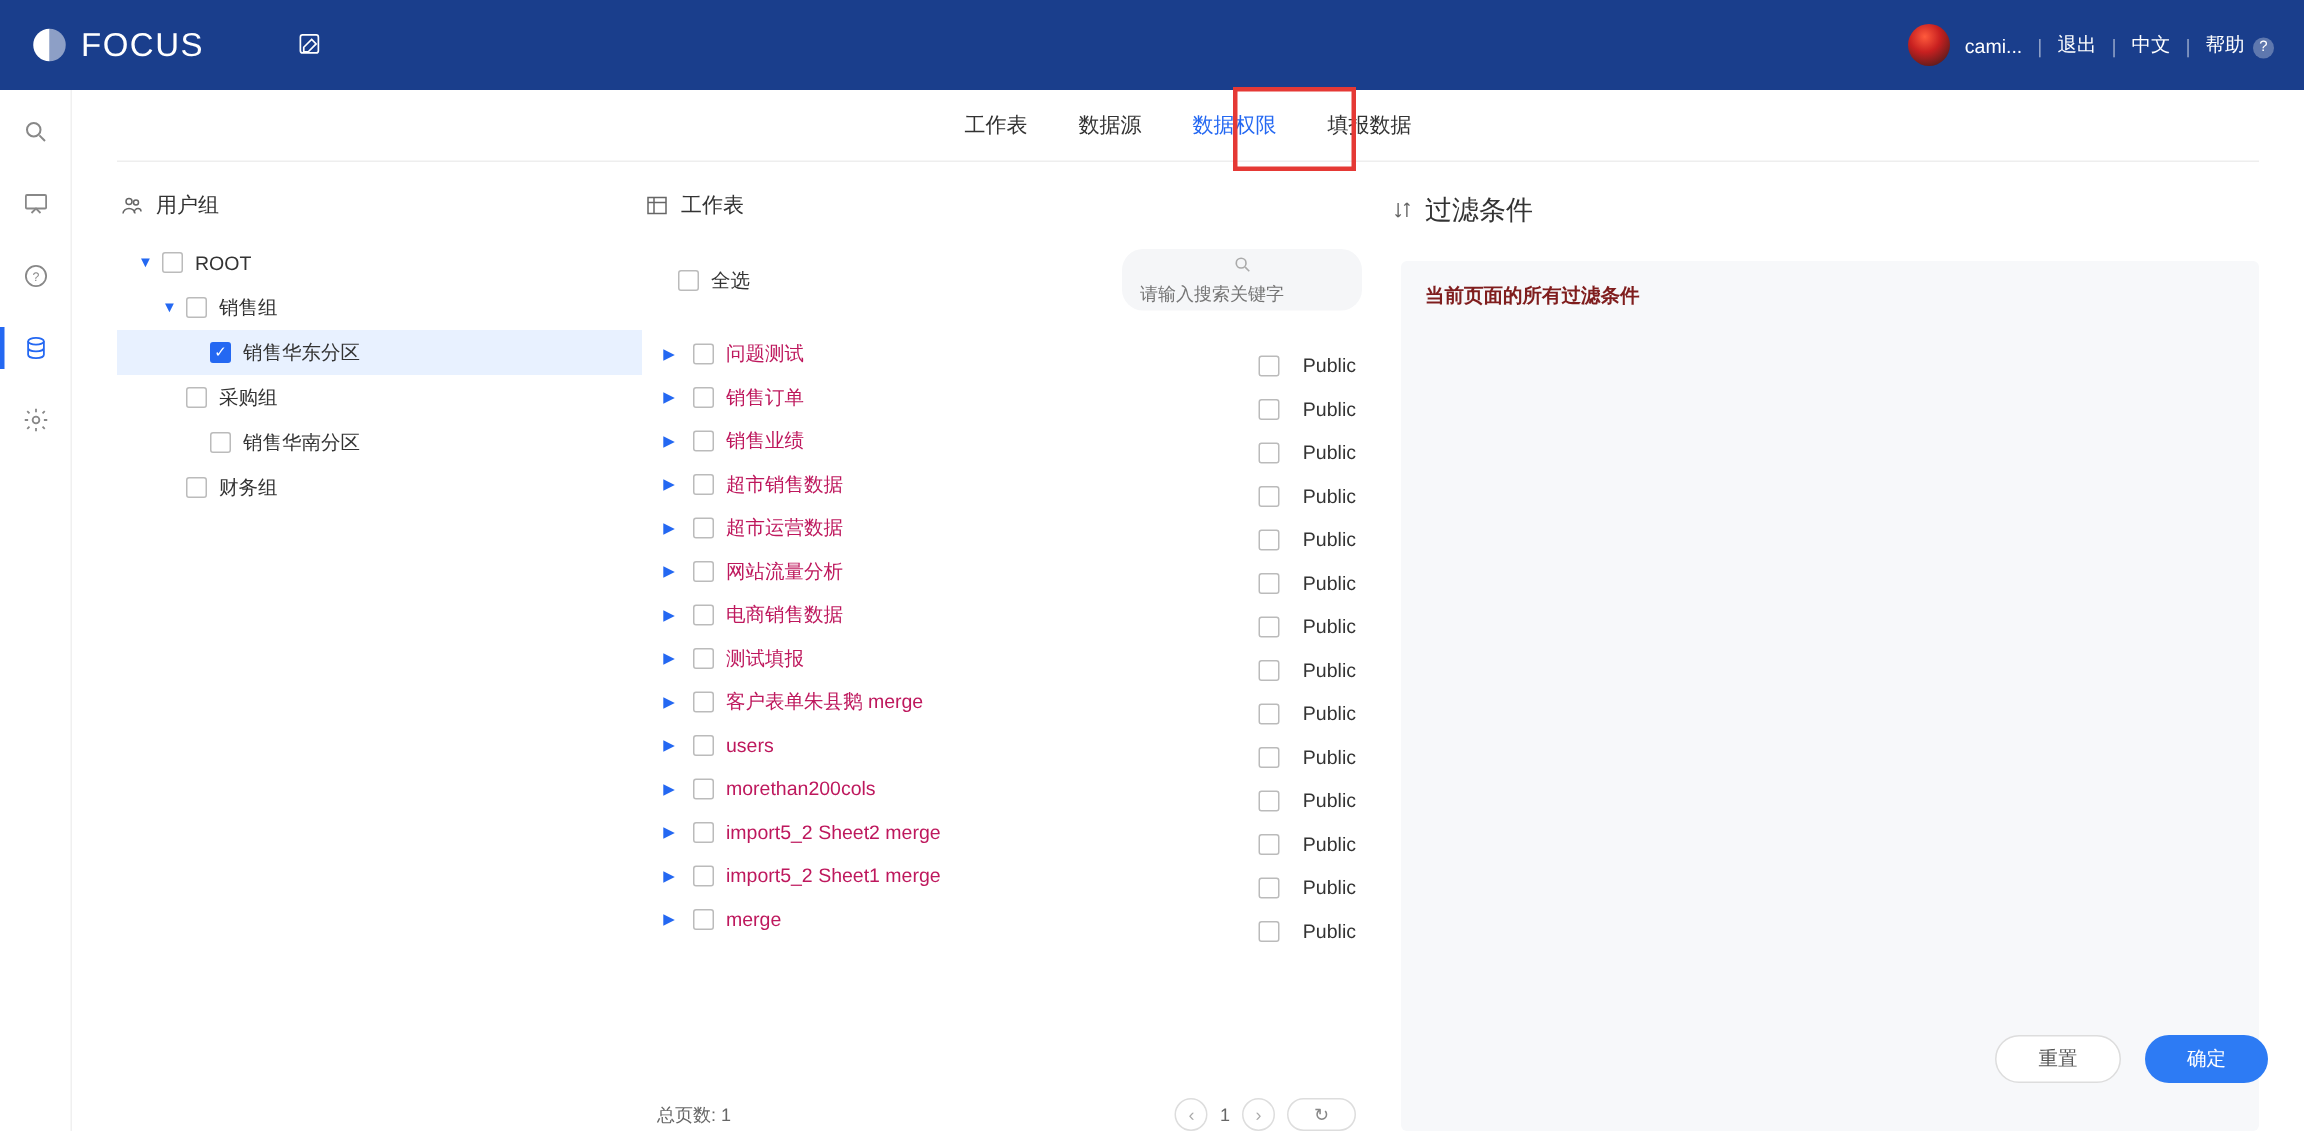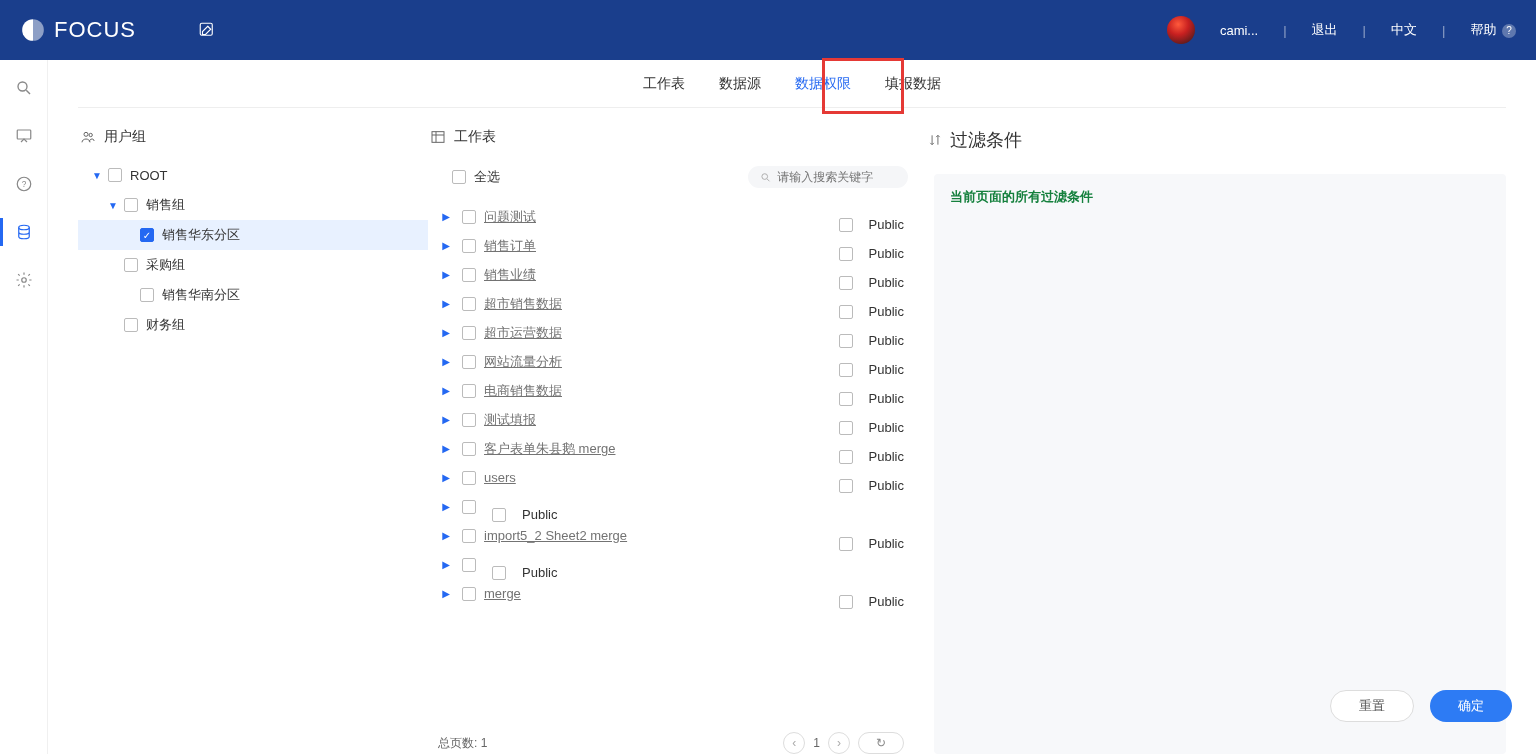--- a/index.html
+++ b/index.html
@@ -4,21 +4,21 @@
 <style>
 * { box-sizing: border-box; margin: 0; padding: 0; }
 body { font-family: -apple-system, "Segoe UI", "Microsoft YaHei", sans-serif; font-size: 13px; color: #333; background: #fff; width: 1536px; height: 754px; overflow: hidden; }
 
 
 .top-header { height: 60px; background: #1a3e8c; display: flex; align-items: center; padding: 15px 20px; color: #fff; }
 .logo-container { display: flex; align-items: center; gap: 8px; }
 .logo-mark { width: 26px; height: 26px; }
 .logo-text { font-size: 22px; font-weight: 400; letter-spacing: 1px; }
 .edit-icon-btn { margin-left: 60px; width: 22px; height: 22px; display:flex; align-items:center; justify-content:center;}
-.top-right { margin-left: auto; display: flex; align-items: center; gap: 25px; font-size: 13px; }
+.top-right { margin-left: auto; display: flex; align-items: center; gap: 10px; font-size: 13px; }
 .avatar { width: 28px; height: 28px; border-radius: 50%; background: radial-gradient(circle at 40% 30%, #ff5a3c 0%, #c82020 40%, #2a1a1a 100%); }
 .sep { color: rgba(255,255,255,0.5); }
 .help-q { display:inline-block; width:14px; height:14px; border-radius:50%; background:rgba(255,255,255,0.3); font-size:10px; text-align:center; line-height:14px; margin-left:2px;}
 
 
 .layout { display: flex; height: calc(754px - 60px); }
 .nav-rail { width: 48px; background: #fff; border-right: 1px solid #f0f0f0; display: flex; flex-direction: column; align-items: center; padding-top: 18px; gap: 28px; }
 .nav-icon { width: 20px; height: 20px; color: #888; display:flex; align-items:center; justify-content:center; cursor:pointer;}
 .nav-icon.active { color: #2468f2; position: relative; }
 .nav-icon.active::before { content:''; position:absolute; left:-14px; top:-4px; bottom:-4px; width:3px; background:#2468f2; }
@@ -46,33 +46,33 @@
 .tree-row { display: flex; align-items: center; height: 30px; padding: 0 8px; cursor: pointer; }
 .tree-row.selected { background: #e8f1ff; }
 .tree-caret { width: 12px; color: #2468f2; font-size: 10px; margin-right: 4px; }
 .tree-caret.none { color: transparent; }
 .tree-chk { width: 14px; height: 14px; border: 1px solid #bbb; border-radius: 2px; margin-right: 8px; background:#fff; flex-shrink:0; display:flex; align-items:center; justify-content:center;}
 .tree-chk.checked { background: #2468f2; border-color: #2468f2; color:#fff; font-size:10px;}
 
 
 .table-toolbar { display: flex; align-items: center; margin: 6px 0 14px 24px; }
 .select-all { display: flex; align-items: center; gap: 8px; }
-.search-box { margin-left: auto; margin-right: 20px; display: flex; align-items: center; gap: 6px; background: #f5f6f8; border-radius: 14px; padding: 4px 12px; width: 160px; color:#aaa;}
+.search-box { margin-left: auto; margin-right: 20px; display: flex; align-items: center; gap: 6px; background: #f5f6f8; border-radius: 14px; padding: 4px 12px; width: 160px; color:#aaa;flex-direction:column;}
 .search-box input { border: none; background: transparent; outline: none; font-size: 12px; width: 100%; color:#666;}
 .table-list { flex:1; overflow:auto;}
 .table-row { display: flex; align-items: center; height: 29px; padding-left: 10px; }
 .caret-sm { color: #2468f2; font-size: 10px; width: 16px; text-align:center;}
 .row-chk { width: 14px; height: 14px; border: 1px solid #bbb; border-radius: 2px; margin: 0 8px; flex-shrink:0;}
-.row-name { flex: 1; color: #737373; text-decoration: underline; }
+.row-name { flex: 1; color: #be185d; }
 .row-right { display: flex; align-items: center; gap: 8px; margin-right: 24px; margin-top: 16px; }
 
 
 .filter-panel { background: #f7f8fa; border-radius: 4px; padding: 14px 16px; flex: 1; margin-left: 6px; height: 580px;}
 .filter-header { display:flex; align-items:center; gap:8px; margin-bottom: 22px; font-size:18px;}
-.filter-body { font-size: 13px; font-weight: 600; color: #15803d; }
+.filter-body { font-size: 13px; font-weight: 600; color: #7f1d1d; }
 
 
 .pager-row { display:flex; align-items:center; padding: 20px 24px 0 10px; color:#666; font-size:12px;}
 .pager-right { margin-left:auto; display:flex; align-items:center; gap:8px;}
 .pg-btn { width:22px; height:22px; border:1px solid #ddd; border-radius:50%; display:flex; align-items:center; justify-content:center; color:#aaa; font-size:12px;}
 .pg-refresh { width:46px; height:22px; border:1px solid #ddd; border-radius:11px; display:flex; align-items:center; justify-content:center; color:#888;}
 
 
 .footer { position: absolute; bottom: 32px; right: 24px; display: flex; gap: 16px; }
 .btn { height: 32px; padding: 0 28px; border-radius: 16px; border: none; cursor: pointer; font-size: 13px; }
@@ -309,37 +309,39 @@
               <span class="row-chk"></span>
               <span class="row-name">users</span>
               <div class="row-right">
                 <span class="row-chk"></span>
                 <span>Public</span>
               </div>
             </div>
             <div class="table-row">
               <span class="caret-sm">▶</span>
               <span class="row-chk"></span>
+              <span class="row-name">morethan200cols</span>
               <div class="row-right">
                 <span class="row-chk"></span>
                 <span>Public</span>
               </div>
             </div>
             <div class="table-row">
               <span class="caret-sm">▶</span>
               <span class="row-chk"></span>
               <span class="row-name">import5_2 Sheet2 merge</span>
               <div class="row-right">
                 <span class="row-chk"></span>
                 <span>Public</span>
               </div>
             </div>
             <div class="table-row">
               <span class="caret-sm">▶</span>
               <span class="row-chk"></span>
+              <span class="row-name">import5_2 Sheet1 merge</span>
               <div class="row-right">
                 <span class="row-chk"></span>
                 <span>Public</span>
               </div>
             </div>
             <div class="table-row">
               <span class="caret-sm">▶</span>
               <span class="row-chk"></span>
               <span class="row-name">merge</span>
               <div class="row-right">

